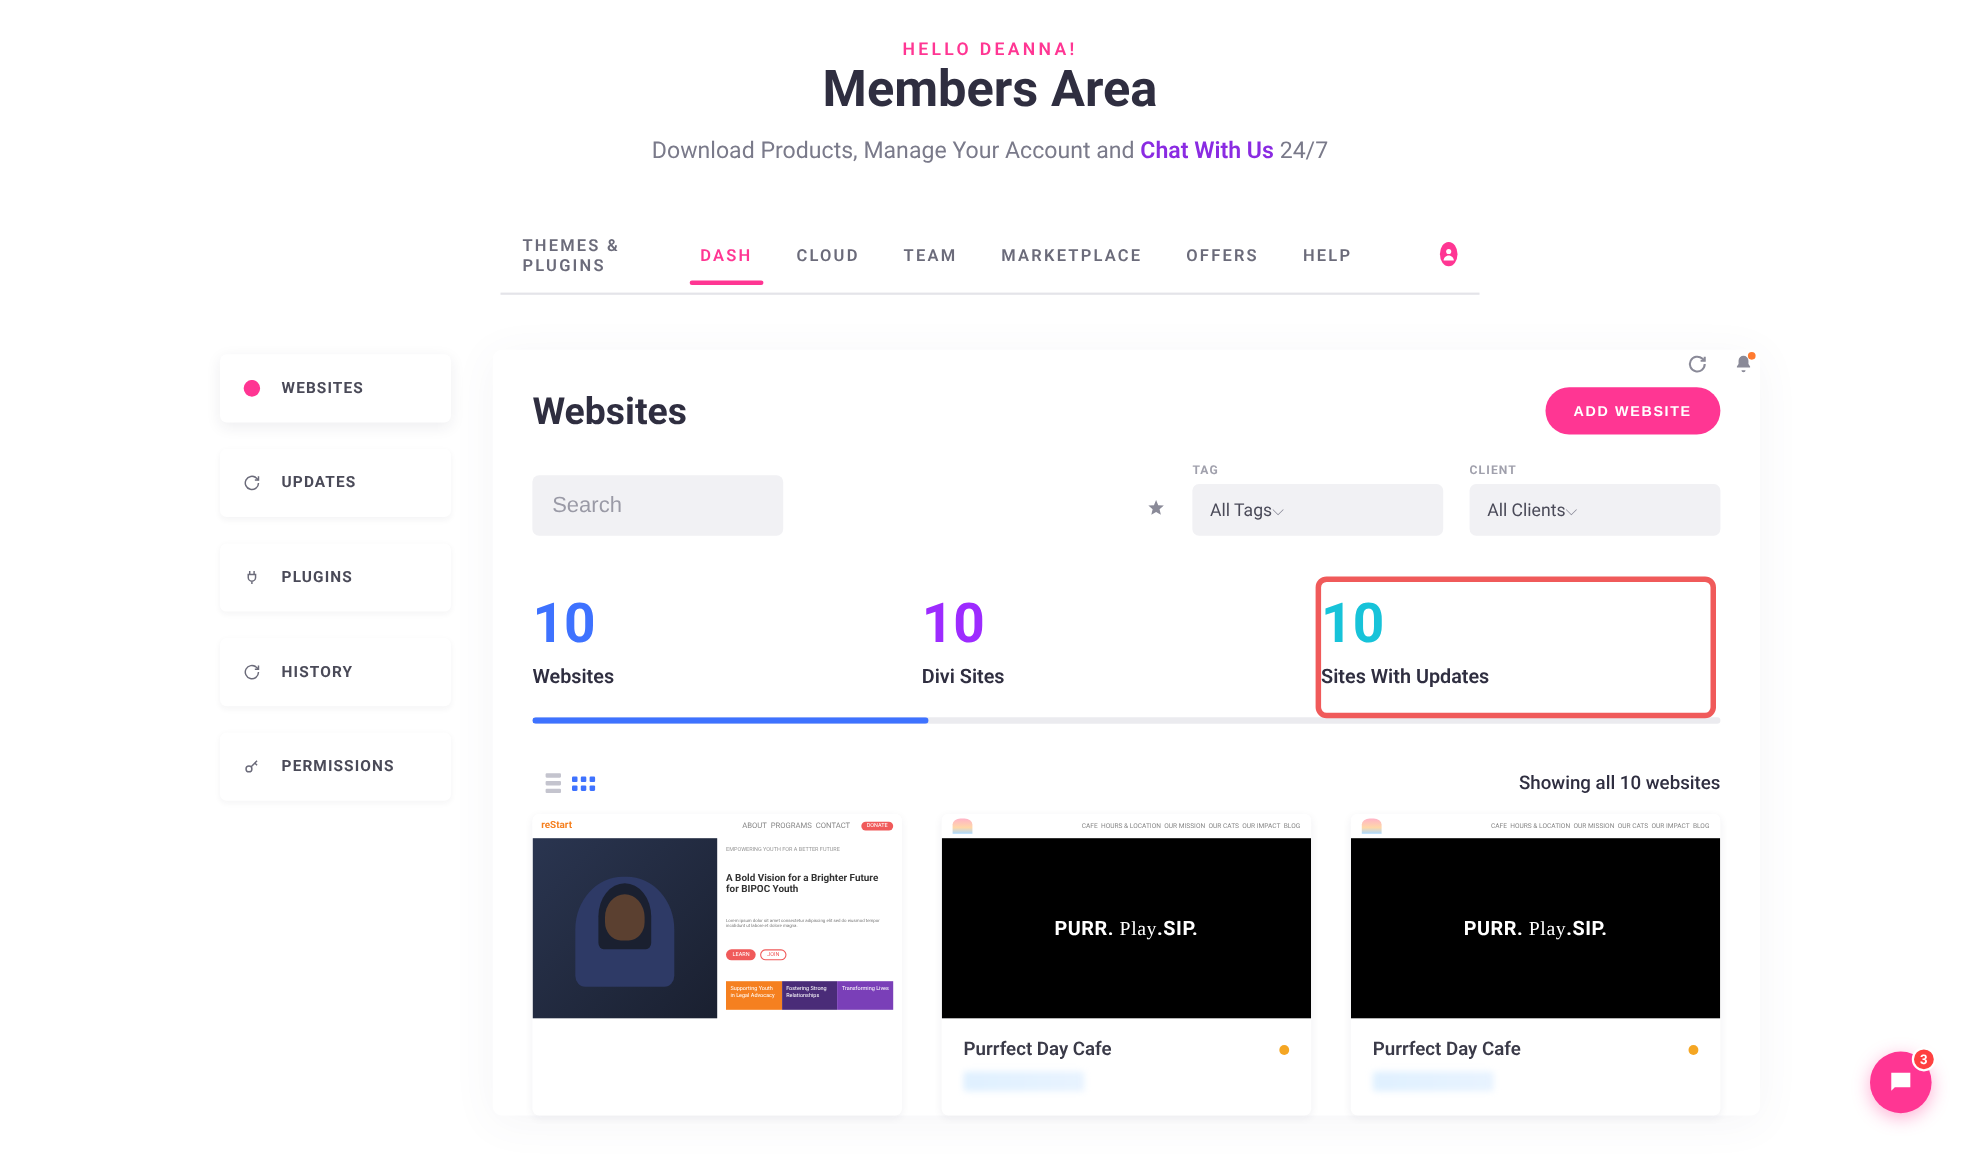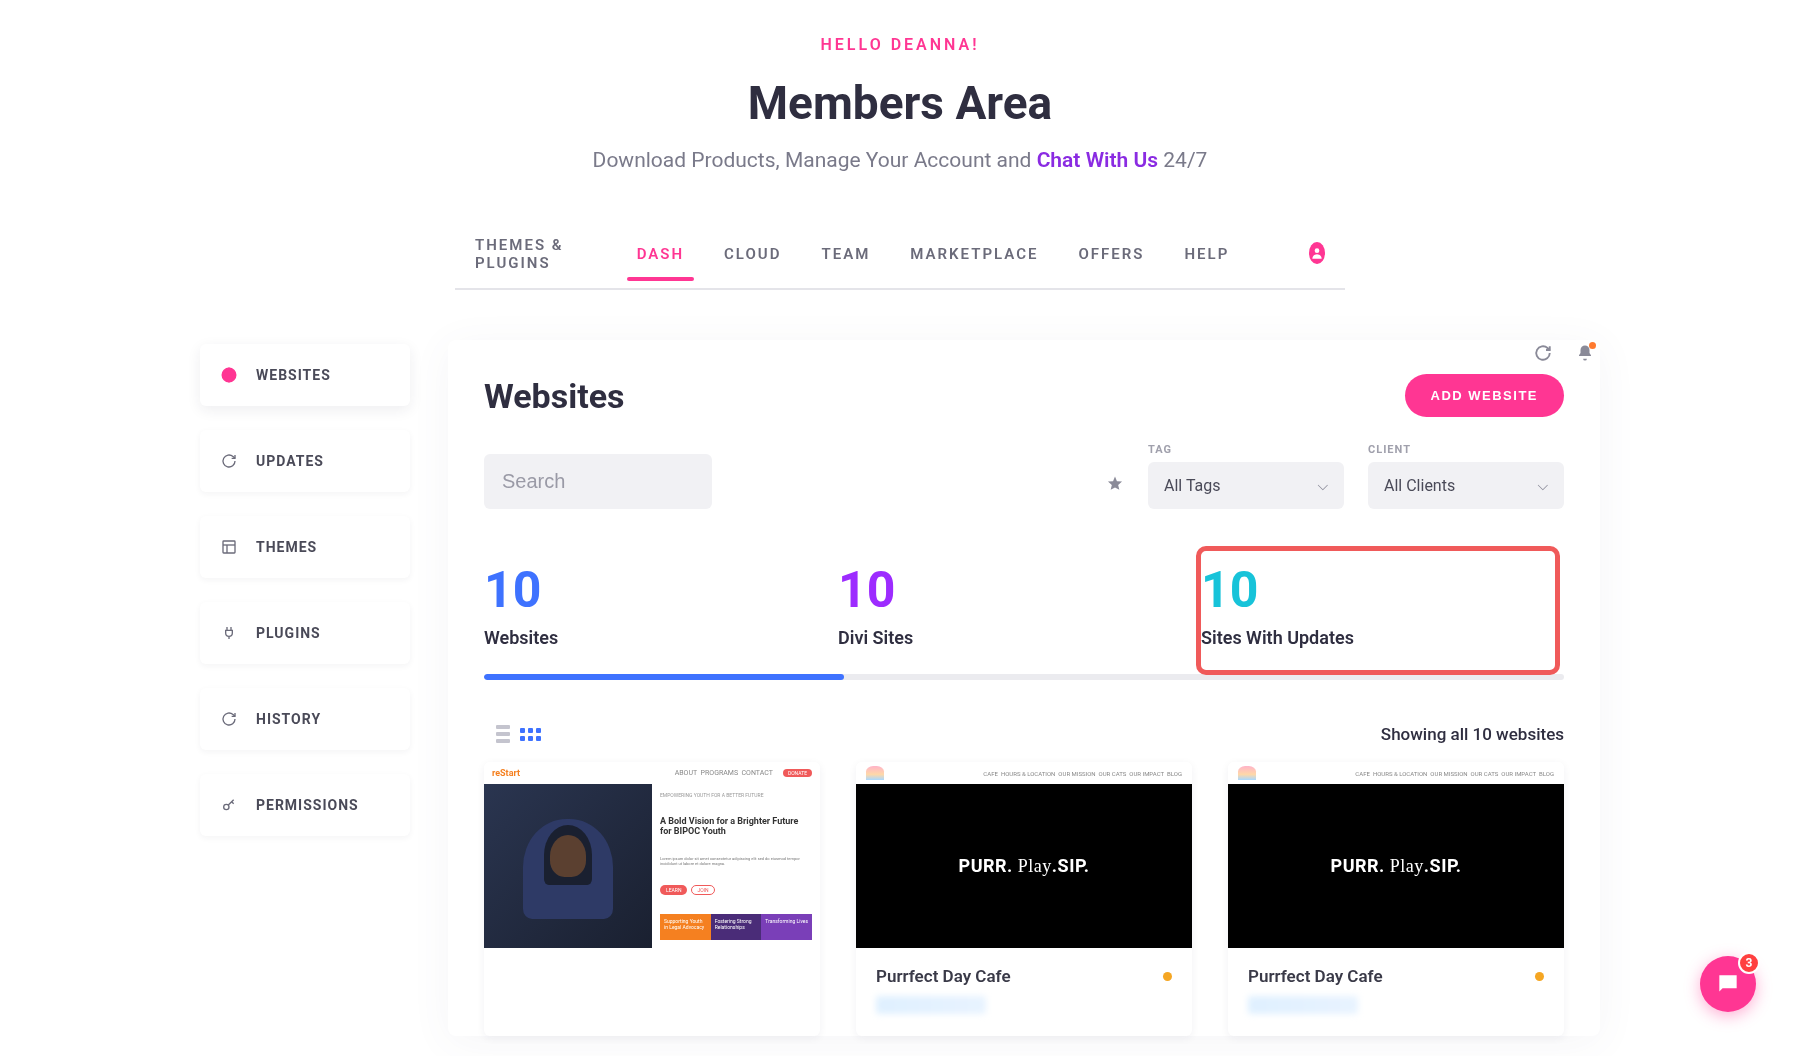--- a/index.html
+++ b/index.html
@@ -18,21 +18,20 @@
 .greeting {
   color: #ff3693;
   font-size: 16px;
   font-weight: 600;
   letter-spacing: 3px;
 }
 .members-title {
   color: #2f2e40;
   font-size: 46px;
   font-weight: 700;
-  margin-top: 22px;
 }
 .subtitle {
   color: #7a7a8a;
   font-size: 21px;
   margin-top: 18px;
 }
 .subtitle .chat-link {
   color: #8a2be2;
   font-weight: 600;
 }
@@ -165,32 +164,30 @@
   padding: 16px 18px;
   font-size: 20px;
   color: #666;
 }
 .search-input::placeholder { color: #9a9aa6; }
 .filter-row .spacer { flex: 1; }
 .star-ic { color: #8a8a98; margin-bottom: 12px; }
 .filter-block { display: flex; flex-direction: column; gap: 6px; }
 .filter-label { font-size: 11px; font-weight: 700; letter-spacing: 1px; color: #a0a0ac; }
 .select {
-  width: 196px;
+  width: 228px;
   background: #f1f1f4;
   border: none;
   border-radius: 6px;
   padding: 14px 16px;
   font-size: 16px;
   color: #4a4a58;
   display: flex;
-  justify-content: space-between;
   align-items: center;
   cursor: pointer;
-  gap: 40px;
 }
 .select .chev { color: #8a8a98; font-size: 14px; }
 
 .stats-row {
   display: flex;
   margin-top: 42px;
 }
 .stat {
   flex: 1;
   text-align: left;
@@ -375,30 +372,20 @@
         <span class="side-label">WEBSITES</span>
       </div>
       <div class="side-card">
         <span class="side-ic">
           <svg width="16" height="16" viewBox="0 0 24 24" fill="none" stroke="currentColor" stroke-width="2">
               <path d="M21 12a9 9 0 1 1-3-6.7L21 8"></path>
               <path d="M21 3v5h-5"></path>
             </svg>
         </span>
         <span class="side-label">UPDATES</span>
-      </div>
-      <div class="side-card">
-        <span class="side-ic">
-          <svg width="16" height="16" viewBox="0 0 24 24" fill="none" stroke="currentColor" stroke-width="2">
-              <rect x="3" y="3" width="18" height="18" rx="1"></rect>
-              <line x1="3" y1="9" x2="21" y2="9"></line>
-              <line x1="9" y1="9" x2="9" y2="21"></line>
-            </svg>
-        </span>
-        <span class="side-label">THEMES</span>
       </div>
       <div class="side-card">
         <span class="side-ic">
           <svg width="16" height="16" viewBox="0 0 24 24" fill="none" stroke="currentColor" stroke-width="2">
               <path d="M9 3v5M15 3v5M7 8h10v4a5 5 0 0 1-10 0V8zM12 17v4"></path>
             </svg>
         </span>
         <span class="side-label">PLUGINS</span>
       </div>
       <div class="side-card">

